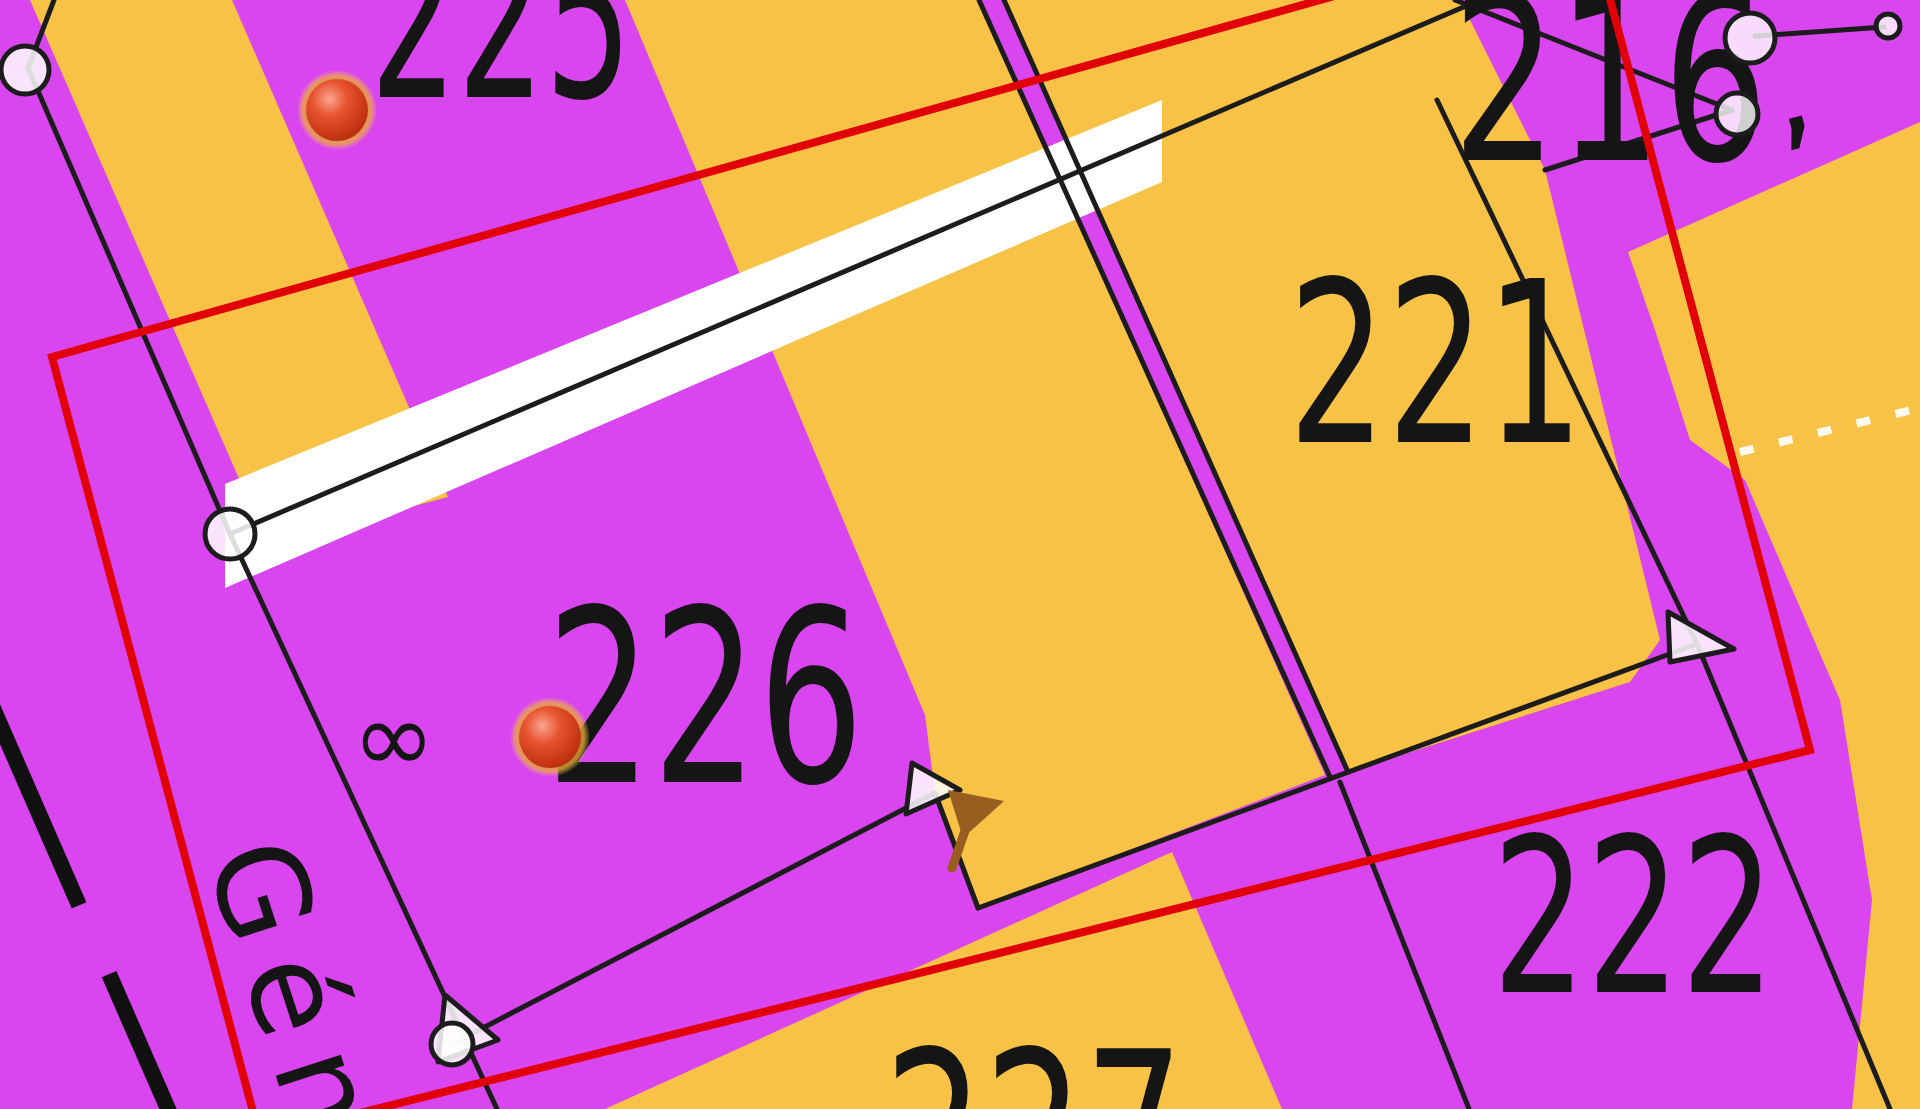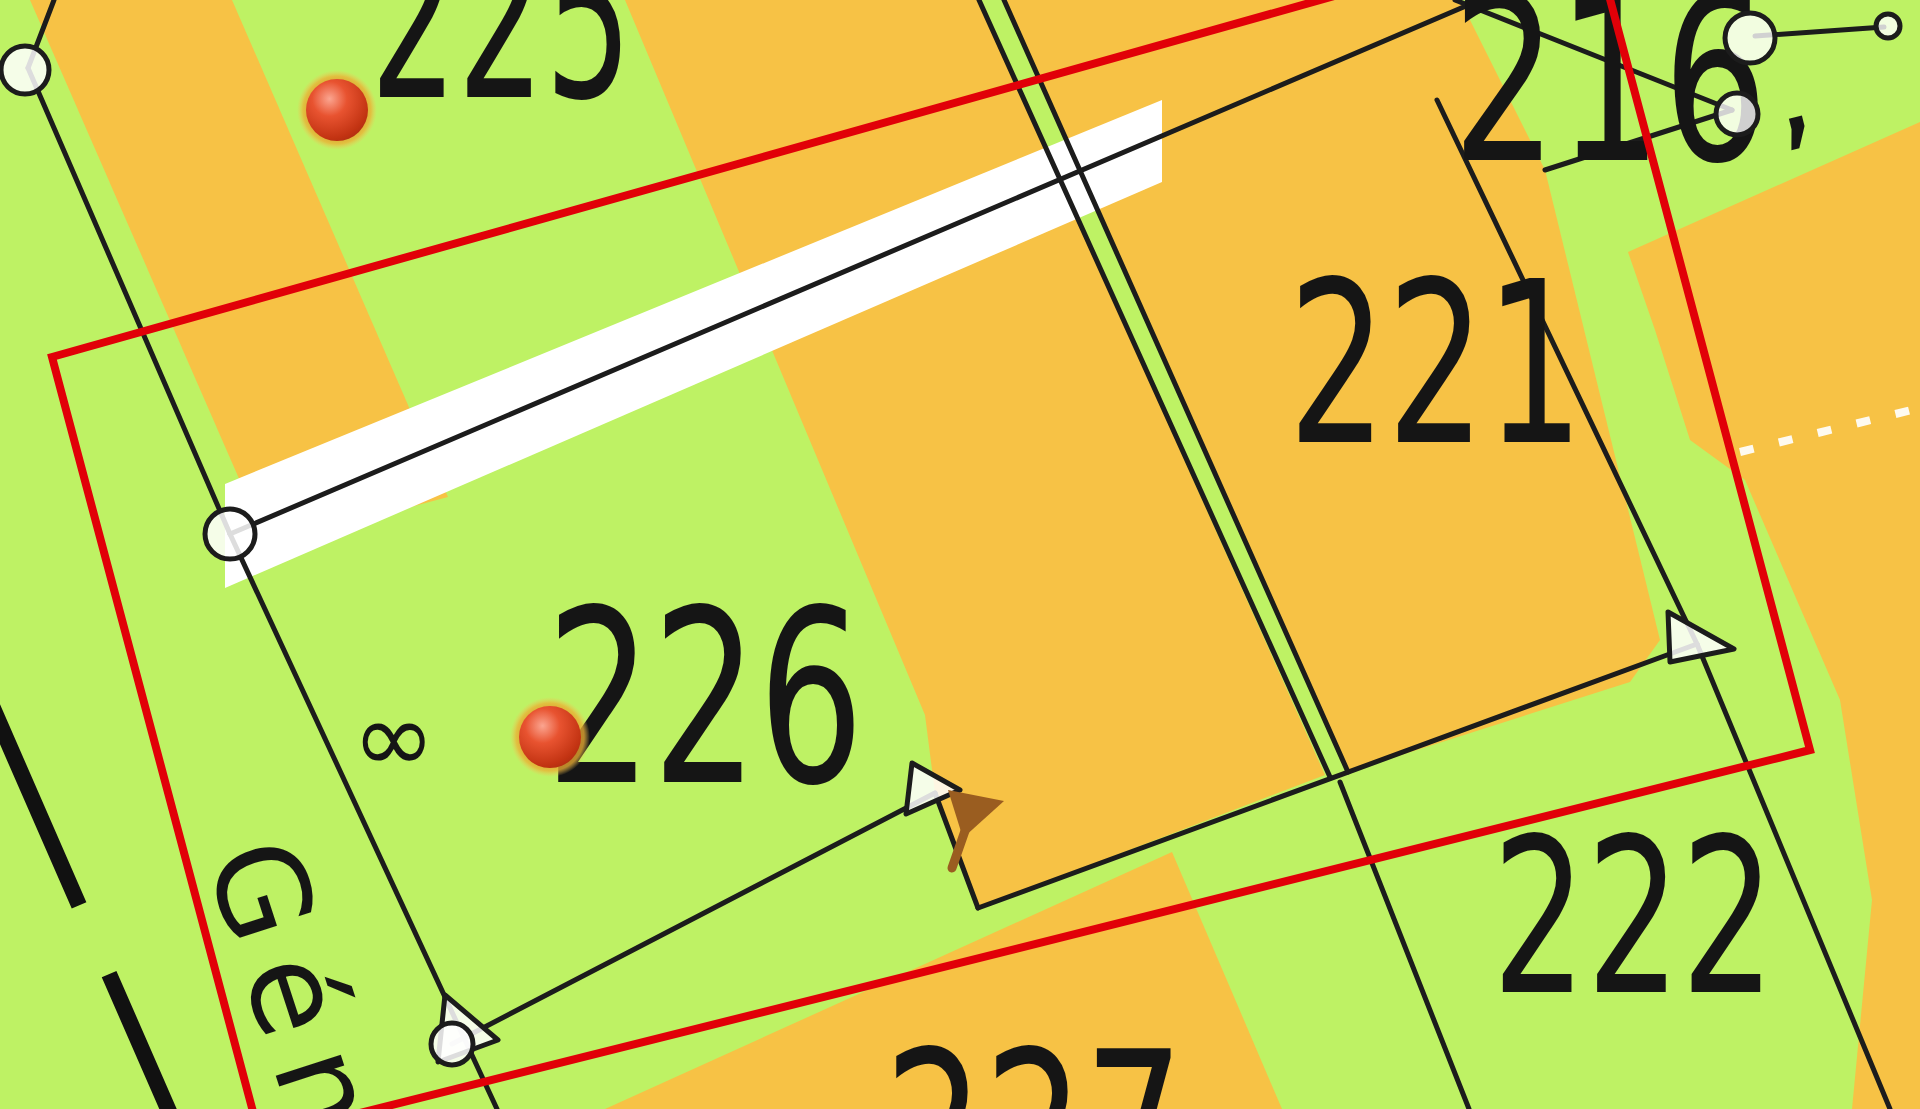--- a/index.html
+++ b/index.html
@@ -1,18 +1,18 @@
 <!DOCTYPE html>
 <html><head>
 <meta charset="utf-8">
 <style>
   html,body{margin:0;padding:0;background:#888;}
   .stage{
     position:relative;width:1920px;height:1109px;overflow:hidden;
-    background:#bef264;font-family:"DejaVu Sans",sans-serif;
+    background:#d946ef;font-family:"DejaVu Sans",sans-serif;
   }
   svg{display:block}
   text{font-family:"DejaVu Sans","Liberation Sans",sans-serif;fill:#151515;}
   .parcel-label{font-weight:400;}
 </style>
 </head>
 <body>
 
 <div class="stage">
   <svg width="1920" height="1109" viewBox="0 0 1920 1109">

